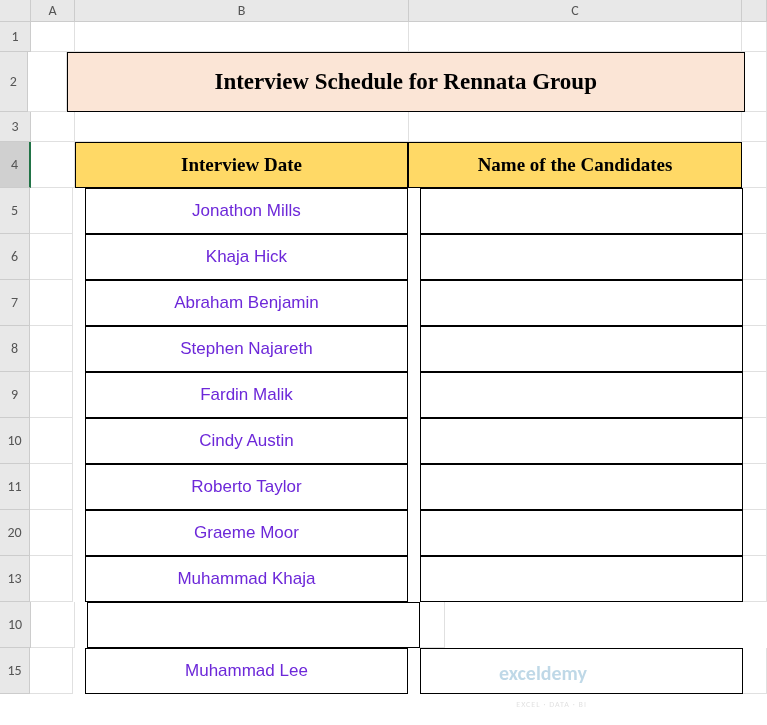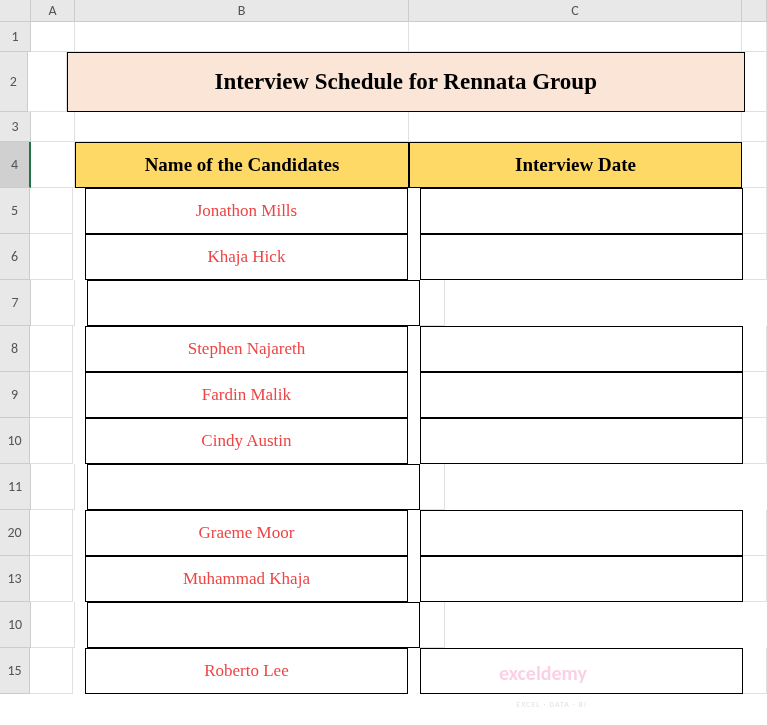--- a/index.html
+++ b/index.html
@@ -104,38 +104,38 @@
       font-size: 19px;
       font-weight: bold;
       color: #000;
       border: 1.5px solid #000;
       display: flex;
       align-items: center;
       justify-content: center;
     }
     
     .data-cell {
-      font-family: Liberation Serif, serif;
+      font-family: Liberation Sans, sans-serif;
       font-size: 17px;
-      color: #ef4444;
+      color: #6d28d9;
       border: 1.5px solid #000;
       background: #fff;
       display: flex;
       align-items: center;
       justify-content: center;
       margin-left: 12px;
     }
     
     .watermark {
       position: absolute;
       bottom: 40px;
       right: 180px;
       opacity: 0.25;
       font-size: 20px;
-      color: #ec4899;
+      color: #0369a1;
       font-weight: bold;
       pointer-events: none;
     }
     .watermark-sub {
       position: absolute;
       bottom: 16px;
       right: 180px;
       opacity: 0.25;
       font-size: 8px;
       color: #888;
@@ -175,22 +175,22 @@
     <div class="row-header">3</div>
     <div class="cell cell-a"></div>
     <div class="cell cell-b"></div>
     <div class="cell cell-c"></div>
     <div class="cell cell-d"></div>
   </div>
 
   <div class="row">
     <div class="row-header selected">4</div>
     <div class="cell cell-a"></div>
+    <div class="header-cell cell-c">Interview Date</div>
     <div class="header-cell cell-b">Name of the Candidates</div>
-    <div class="header-cell cell-c">Interview Date</div>
     <div class="cell cell-d"></div>
   </div>
 
   <div class="row">
     <div class="row-header">5</div>
     <div class="cell cell-a"></div>
     <div class="data-cell cell-b">Jonathon Mills</div>
     <div class="data-cell cell-c"></div>
     <div class="cell cell-d"></div>
   </div>
@@ -199,20 +199,21 @@
     <div class="row-header">6</div>
     <div class="cell cell-a"></div>
     <div class="data-cell cell-b">Khaja Hick</div>
     <div class="data-cell cell-c"></div>
     <div class="cell cell-d"></div>
   </div>
 
   <div class="row">
     <div class="row-header">7</div>
     <div class="cell cell-a"></div>
+    <div class="data-cell cell-b">Abraham Benjamin</div>
     <div class="data-cell cell-c"></div>
     <div class="cell cell-d"></div>
   </div>
 
   <div class="row">
     <div class="row-header">8</div>
     <div class="cell cell-a"></div>
     <div class="data-cell cell-b">Stephen Najareth</div>
     <div class="data-cell cell-c"></div>
     <div class="cell cell-d"></div>
@@ -230,20 +231,21 @@
     <div class="row-header">10</div>
     <div class="cell cell-a"></div>
     <div class="data-cell cell-b">Cindy Austin</div>
     <div class="data-cell cell-c"></div>
     <div class="cell cell-d"></div>
   </div>
 
   <div class="row">
     <div class="row-header">11</div>
     <div class="cell cell-a"></div>
+    <div class="data-cell cell-b">Roberto Taylor</div>
     <div class="data-cell cell-c"></div>
     <div class="cell cell-d"></div>
   </div>
 
   <div class="row">
     <div class="row-header">20</div>
     <div class="cell cell-a"></div>
     <div class="data-cell cell-b">Graeme Moor</div>
     <div class="data-cell cell-c"></div>
     <div class="cell cell-d"></div>
@@ -260,20 +262,20 @@
   <div class="row">
     <div class="row-header">10</div>
     <div class="cell cell-a"></div>
     <div class="data-cell cell-c"></div>
     <div class="cell cell-d"></div>
   </div>
 
   <div class="row">
     <div class="row-header">15</div>
     <div class="cell cell-a"></div>
-    <div class="data-cell cell-b">Roberto Lee</div>
+    <div class="data-cell cell-b">Muhammad Lee</div>
     <div class="data-cell cell-c"></div>
     <div class="cell cell-d"></div>
   </div>
 
   <div class="watermark">exceldemy</div>
   <div class="watermark-sub">EXCEL · DATA · BI</div>
 </div>
 
 </body></html>

